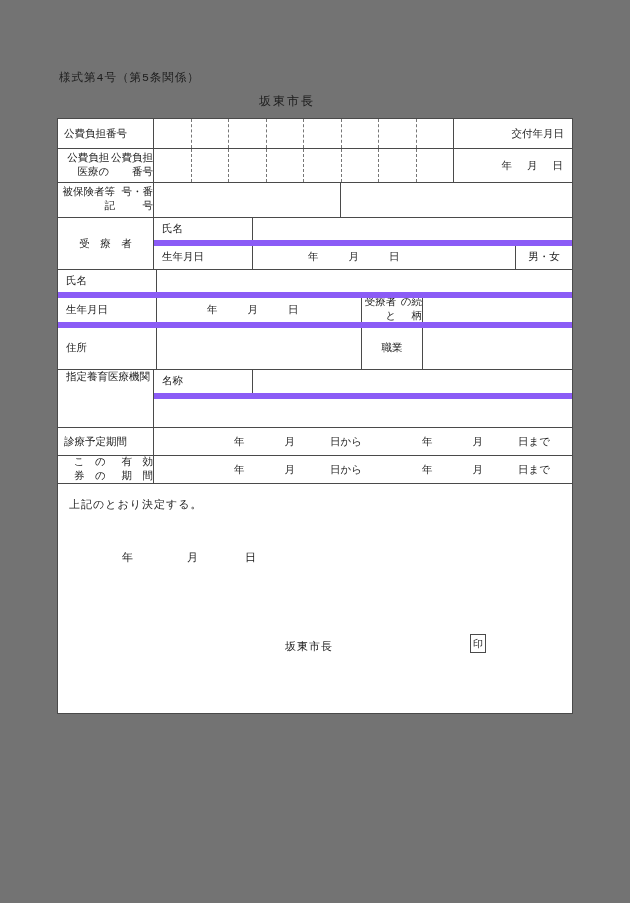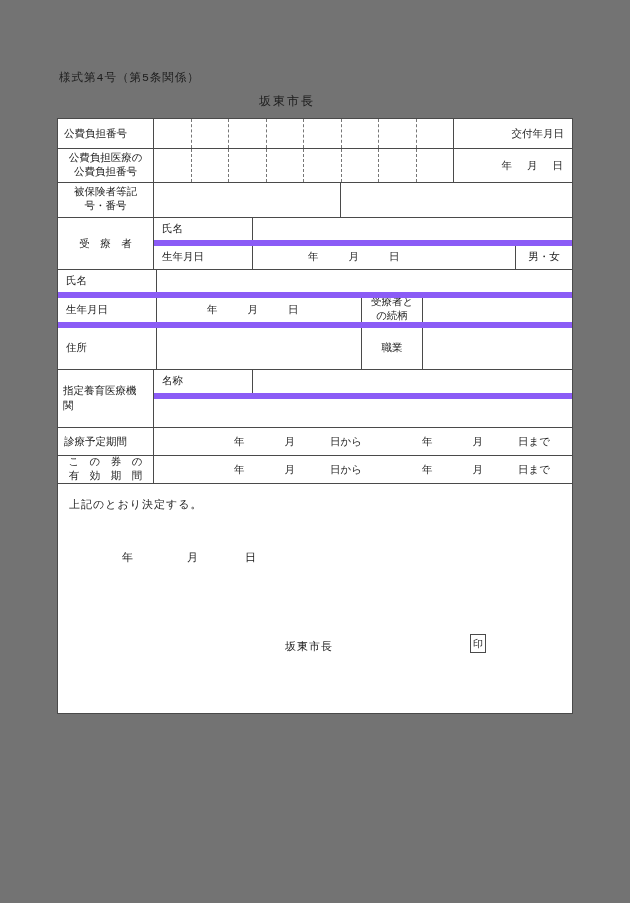--- a/index.html
+++ b/index.html
@@ -23,22 +23,22 @@
   .w118 { width:118px; flex:none; } .w263 { width:263px; flex:none; } .w205 { width:205px; flex:none; }
   .w61 { width:61px; flex:none; }
   .grow { flex:1 1 auto; }
 
   .h30 { height:30px; } .h34 { height:34px; } .h35 { height:35px; }
   .h28 { height:28px; } .h24 { height:24px; } .h42 { height:42px; }
   .h29 { height:29px; } .h52 { height:52px; } .h100 { height:100px; } .h58 { height:58px; }
 
   .jlabel { display:block; padding:0 6px; text-align:justify; text-align-last:justify; }
   .jlabel.lh28 { line-height:28px; } .jlabel.lh26 { line-height:26px; }
-  .center2 { flex-direction:column; justify-content:center; align-items:center; text-align:center; line-height:1.32; }
-  .left2 { flex-direction:column; justify-content:center; align-items:flex-start; text-align:left; line-height:1.4; padding-left:5px; }
+  .center2 { flex-direction:row; justify-content:center; align-items:center; text-align:right; line-height:1.32; }
+  .left2 { justify-content:center; align-items:flex-start; text-align:left; line-height:1.4; padding-left:5px; }
   .sublabel { padding-left:8px; }
   .ctr { justify-content:center; text-align:center; }
 
   .grid { display:flex; align-self:stretch; }
   .gcell { flex:1 1 0; border-left:1px dashed #777; }
   .gcell:first-child { border-left:none; }
 
   .issue-cell { justify-content:flex-end; padding:0 8px; }
   .date-right { justify-content:flex-end; gap:15px; padding-right:9px; }
   .birth-p { gap:30px; padding-left:55px; }

